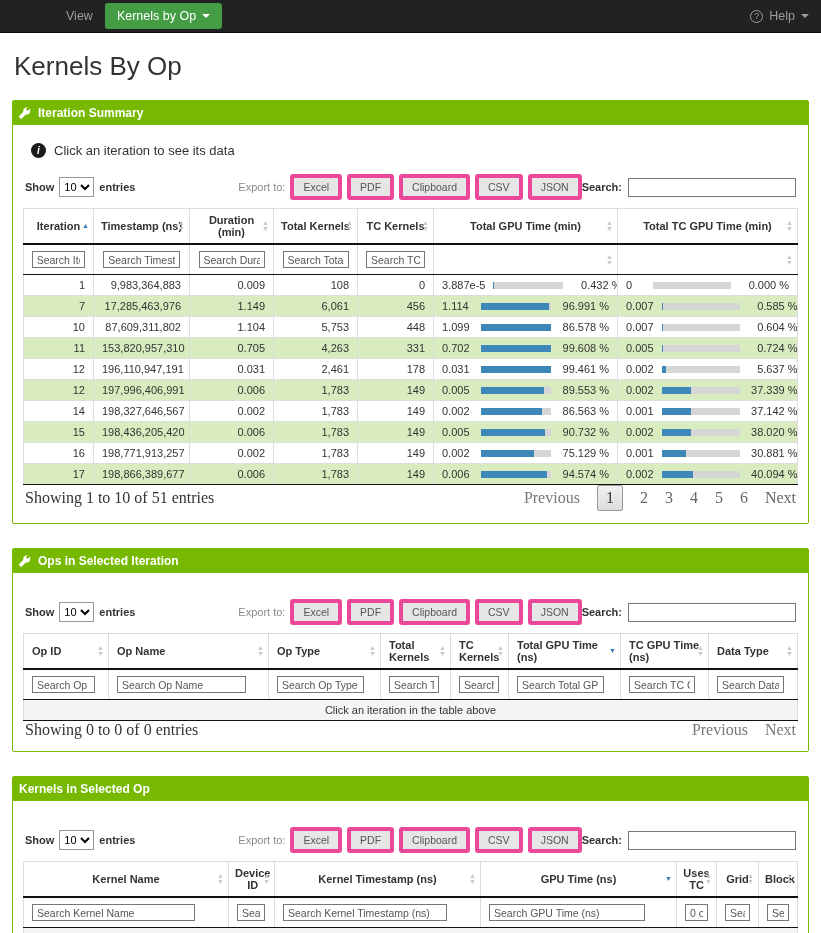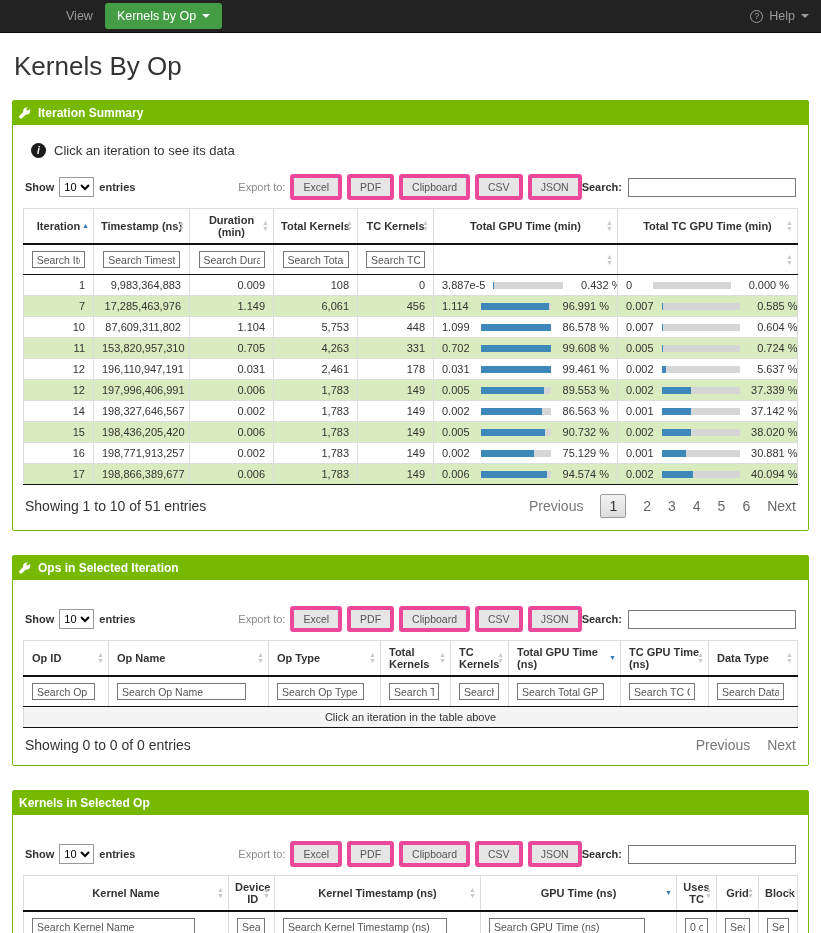--- a/index.html
+++ b/index.html
@@ -87,21 +87,21 @@
   
   .bar-wrap { display:flex; align-items:center; gap:8px; }
   .bar-val { flex:1; text-align:left; }
   .bar-track { width:70px; height:7px; background:#d6d6d6; flex:none; }
   td.c7 .bar-track { width:78px; }
   .bar-fill { display:block; height:100%; background:#3d88b8; }
   .bar-pct { width:50px; text-align:right; flex:none; }
 
   
   .table-footer { display:flex; justify-content:space-between; align-items:center;
-    font-size:14px; margin-top:9px; color:#333; padding:0 2px; }
+    font-size:16px; color:#333; padding:0 2px;font-family:Liberation Serif, serif; }
   .pagination { display:flex; align-items:center; gap:17px; color:#666; }
   .pagination span { cursor:pointer; }
   .page-num.active { border:1px solid #9b9b9b; background:linear-gradient(#f2f2f2,#dcdcdc);
     padding:3px 8px; border-radius:2px; color:#333; }
   .page-dim { color:#777; }
 </style>
 </head>
 <body>
 
 <div class="navbar">

